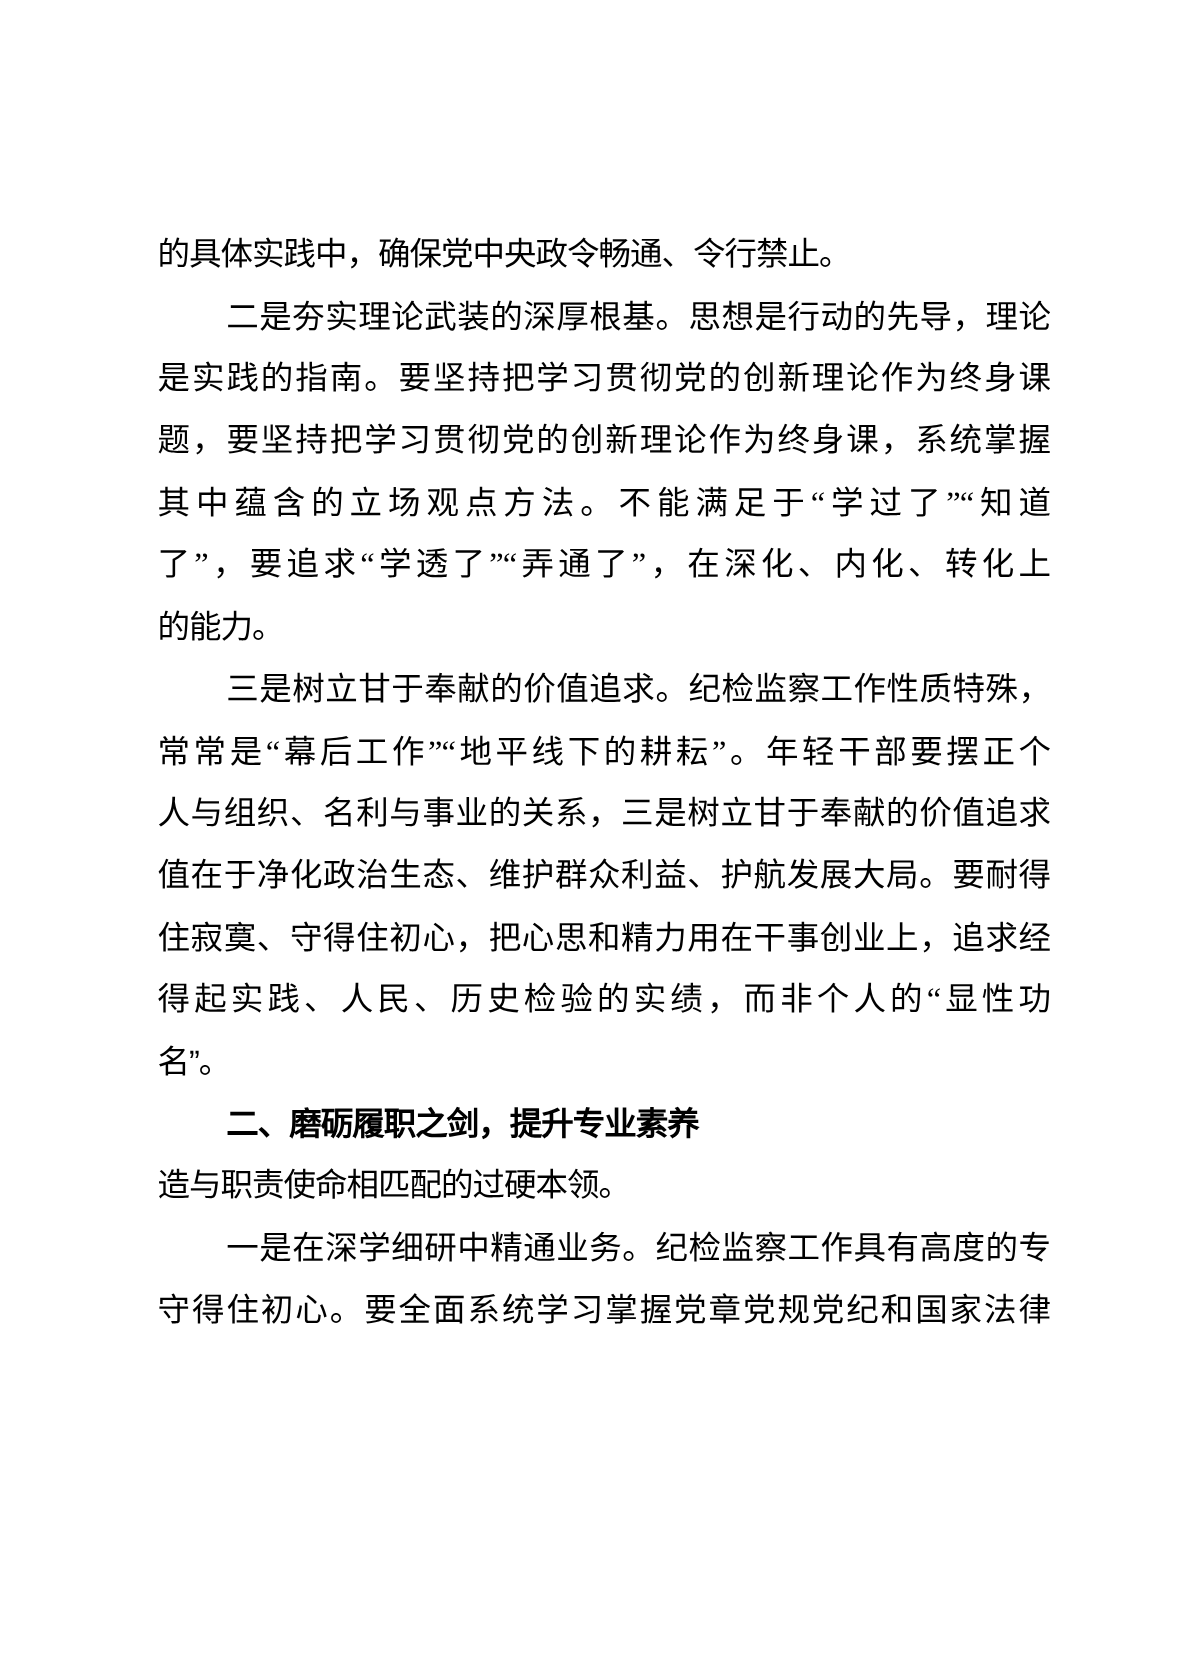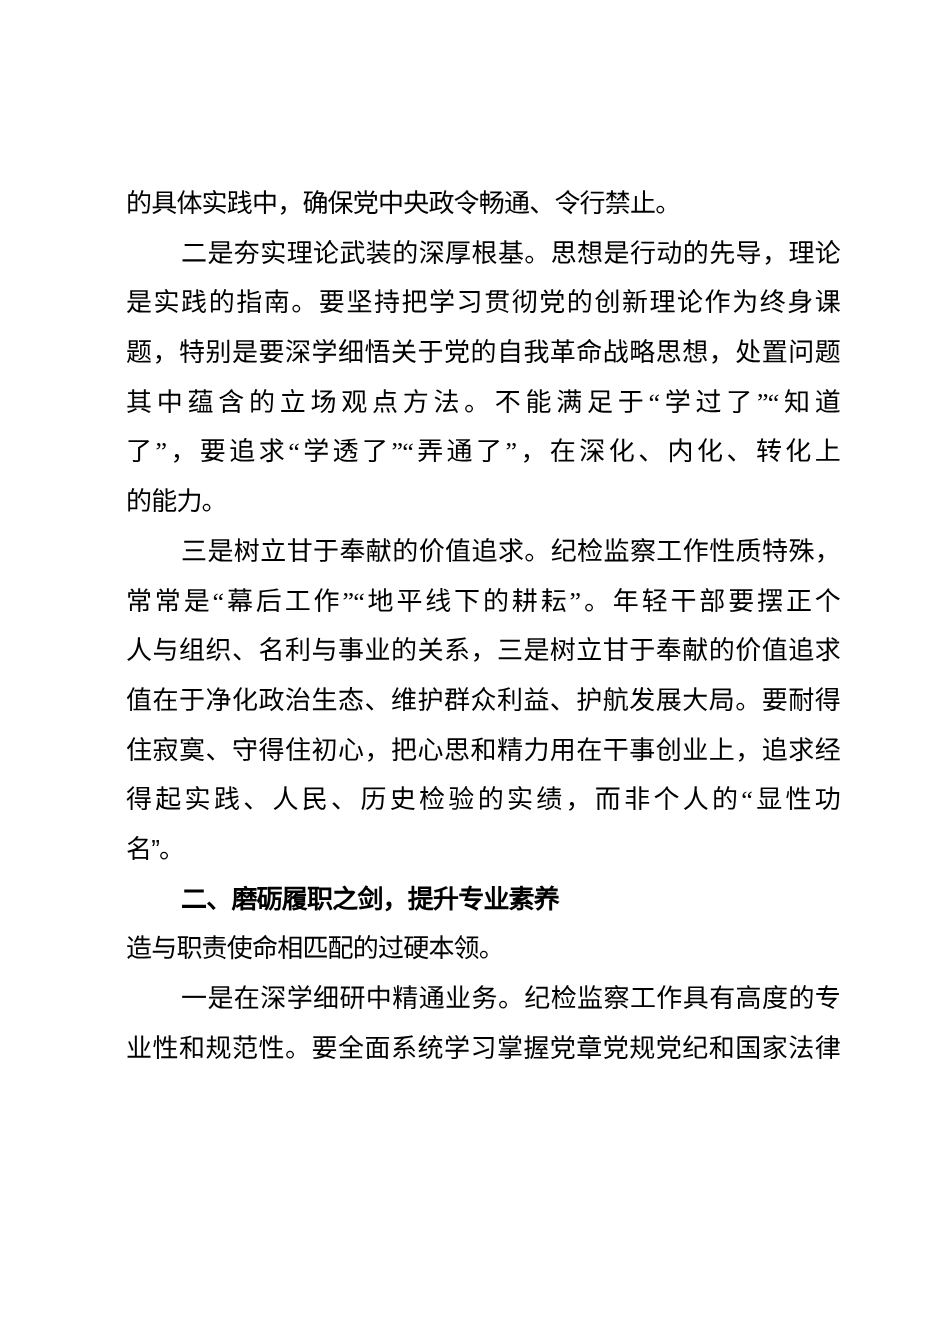--- a/index.html
+++ b/index.html
@@ -58,29 +58,29 @@
   }
 </style>
 </head>
 <body style="background: rgb(255, 255, 255); color: rgb(0, 0, 0);">
 
 <div class="page">
   <div class="page-text">
     <div class="line end">的具体实践中，确保党中央政令畅通、令行禁止。</div>
     <div class="line fill indent">二是夯实理论武装的深厚根基。思想是行动的先导，理论</div>
     <div class="line fill">是实践的指南。要坚持把学习贯彻党的创新理论作为终身课</div>
-    <div class="line fill">题，特别是要深学细悟关于党的自我革命战略思想，处置问题</div>
+    <div class="line fill">题，要坚持把学习贯彻党的创新理论作为终身课，系统掌握</div>
     <div class="line fill">其中蕴含的立场观点方法。不能满足于“学过了”“知道</div>
     <div class="line fill">了”，要追求“学透了”“弄通了”，在深化、内化、转化上</div>
     <div class="line end">的能力。</div>
     <div class="line fill indent">三是树立甘于奉献的价值追求。纪检监察工作性质特殊，</div>
     <div class="line fill">常常是“幕后工作”“地平线下的耕耘”。年轻干部要摆正个</div>
     <div class="line fill">人与组织、名利与事业的关系，三是树立甘于奉献的价值追求</div>
     <div class="line fill">值在于净化政治生态、维护群众利益、护航发展大局。要耐得</div>
     <div class="line fill">住寂寞、守得住初心，把心思和精力用在干事创业上，追求经</div>
     <div class="line fill">得起实践、人民、历史检验的实绩，而非个人的“显性功</div>
     <div class="line end">名”。</div>
     <div class="line end indent heading">二、磨砺履职之剑，提升专业素养</div>
     <div class="line end">造与职责使命相匹配的过硬本领。</div>
     <div class="line fill indent">一是在深学细研中精通业务。纪检监察工作具有高度的专</div>
-    <div class="line fill">业性和规范性。要全面系统学习掌握党章党规党纪和国家法律</div>
+    <div class="line fill">守得住初心。要全面系统学习掌握党章党规党纪和国家法律</div>
   </div>
 </div>
 
 </body></html>

